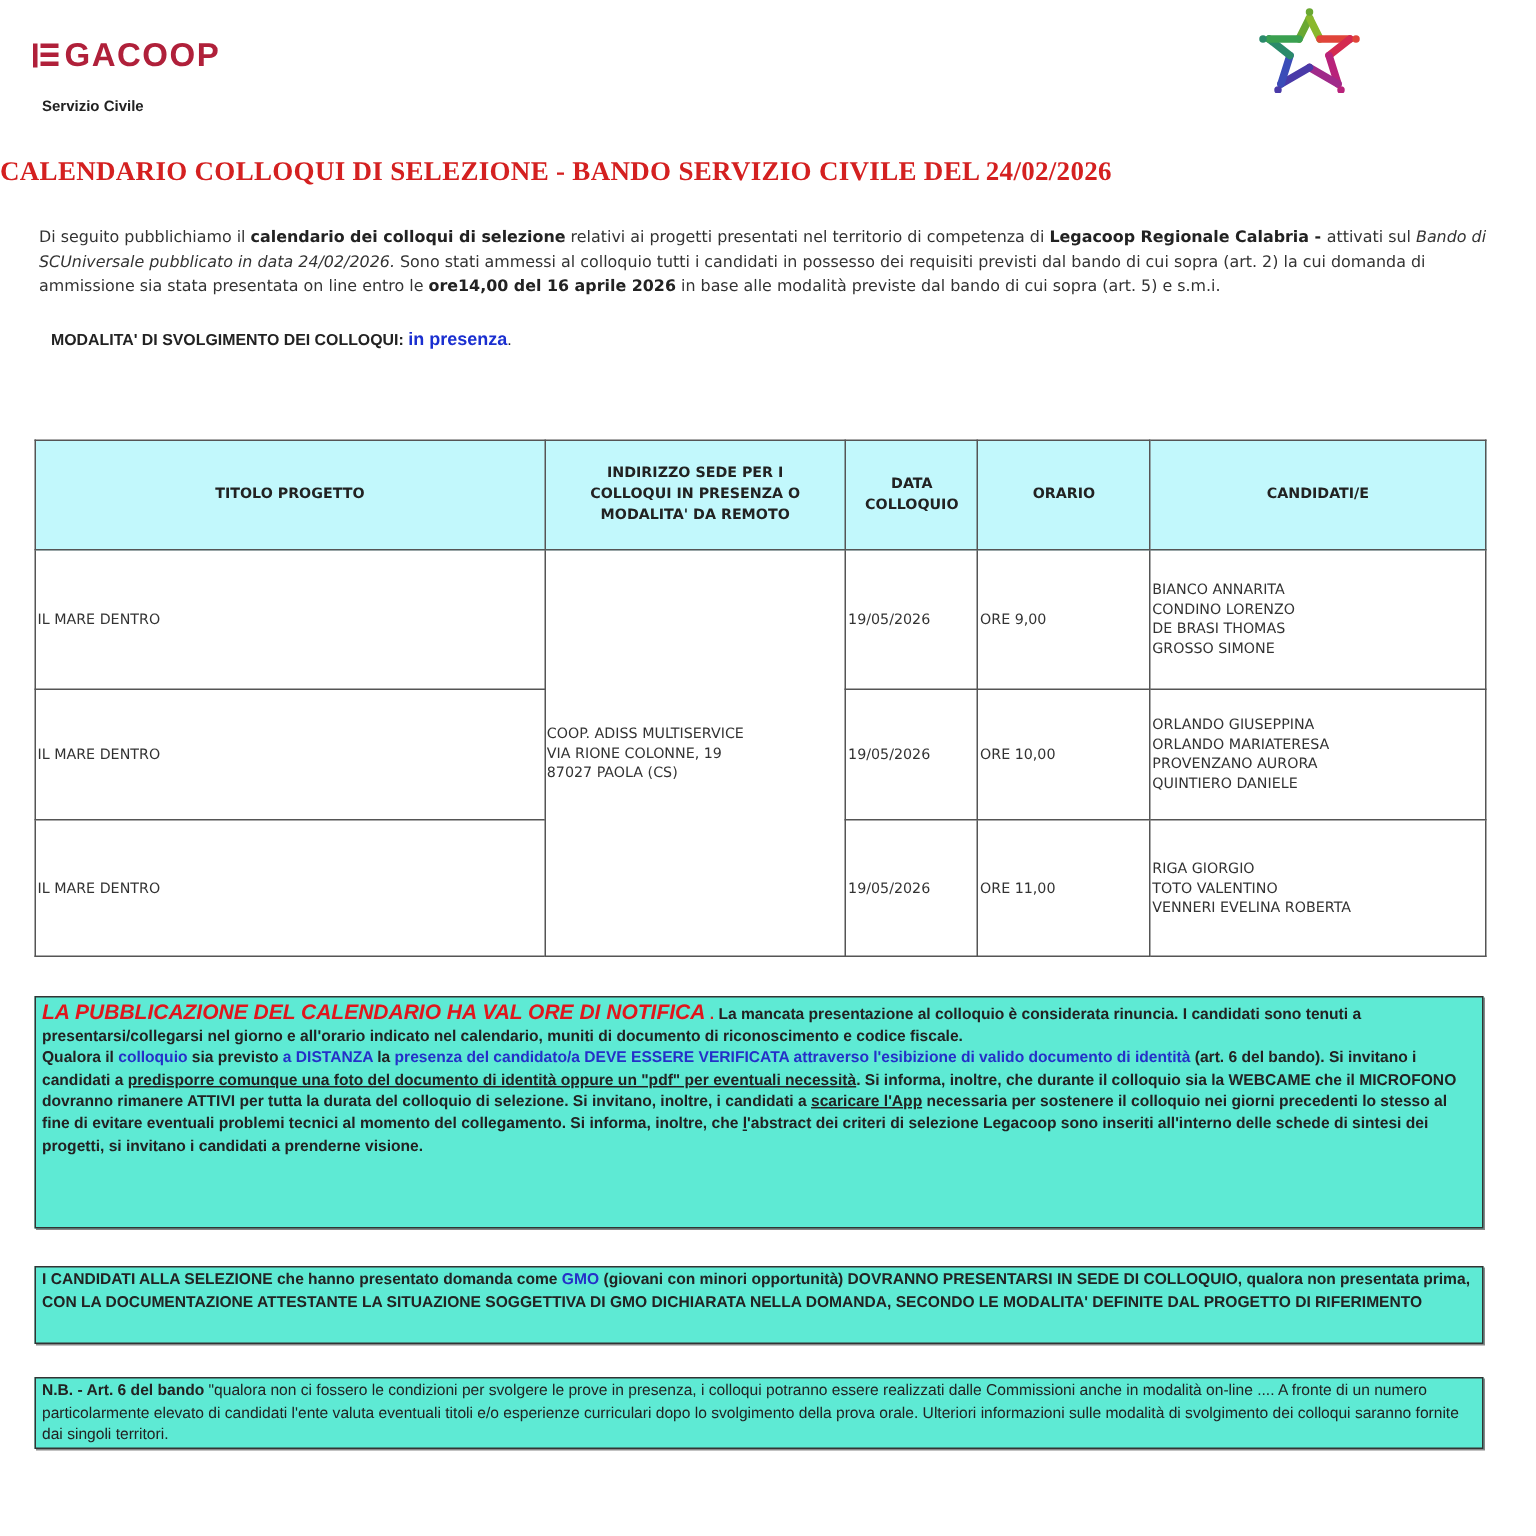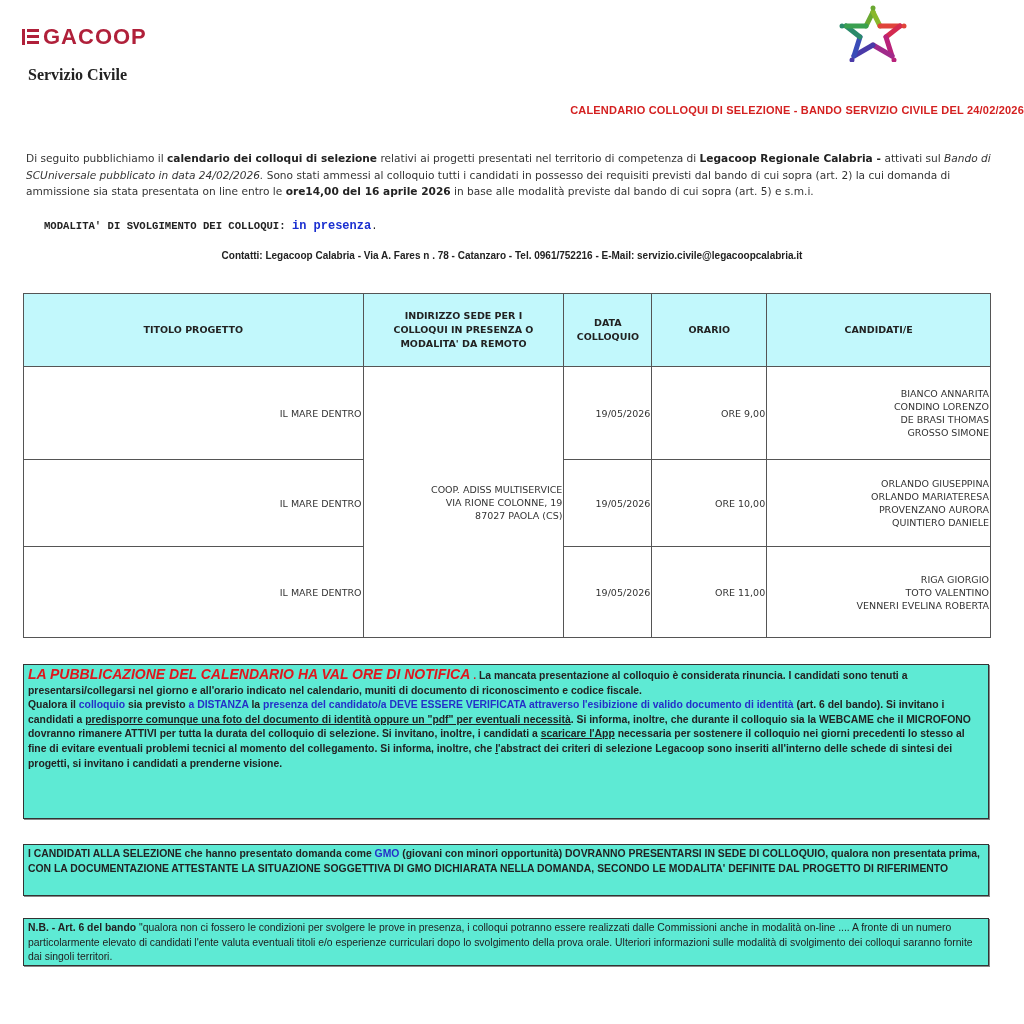--- a/index.html
+++ b/index.html
@@ -1,31 +1,31 @@
 <!DOCTYPE html>
 <html><head>
 <meta charset="utf-8">
 <style>
   html, body { margin:0; padding:0; background:#ffffff; }
   body { width:1024px; height:1024px; position:relative; overflow:hidden; font-family:"Liberation Sans", sans-serif; color:#222; }
   .abs { position:absolute; }
   #logo { left:22px; top:24px; font-family:"Liberation Sans", sans-serif; font-weight:bold; font-size:22px; color:#b0203a; letter-spacing:1px; }
   #logo .e-mark { display:inline-block; position:relative; width:14px; height:16px; margin-right:2px; vertical-align:-1px; }
   #logo .e-mark span { position:absolute; left:0; height:3px; background:#b0203a; }
-  #subtitle { left:28px; top:66px; font-size:16px; font-weight:bold; color:#222;font-family:Liberation Serif, serif; }
+  #subtitle { left:28px; top:66px; font-size:10px; font-weight:bold; color:#222; }
   #emblem { left:838px; top:4px; width:70px; height:58px; }
-  #title { left:0; width:1024px; top:104px; text-align:right; font-family:Liberation Sans, sans-serif; font-weight:bold; font-size:11px; color:#d42020; letter-spacing:0.2px; }
+  #title { left:0; width:1024px; top:104px; text-align:left; font-family:Liberation Serif, serif; font-weight:bold; font-size:18px; color:#d42020; letter-spacing:0.2px; }
   #intro { left:26px; top:150px; width:970px; font-family:"DejaVu Sans", sans-serif; font-size:10.6px; line-height:16.5px; color:#333; }
   #intro b { color:#222; }
-  #mode { left:44px; top:219px; font-family:Liberation Mono, monospace; font-size:10.6px; font-weight:bold; color:#222; }
+  #mode { left:34px; top:219px; font-family:Liberation Sans, sans-serif; font-size:10.6px; font-weight:bold; color:#222; }
   #mode .val { color:#1a2fd0; font-size:12px; }
   #contacts { left:0; width:1024px; top:249px; text-align:center; font-size:10px; font-weight:bold; color:#222; line-height:14px; }
   table#schedule { position:absolute; left:23px; top:293px; width:968px; border-collapse:collapse; font-family:"DejaVu Sans", sans-serif; font-size:9.5px; color:#333; }
   #schedule th { background:#c2f8fc; border:1.5px solid #555; font-weight:bold; font-size:9.5px; height:70px; text-align:center; vertical-align:middle; line-height:14px; color:#222; }
-  #schedule td { border:1.5px solid #555; text-align:right; vertical-align:middle; line-height:13px; }
+  #schedule td { border:1.5px solid #555; text-align:left; vertical-align:middle; line-height:13px; }
   .box { position:absolute; left:23px; width:966px; background:#5eead4; border:1.5px solid #333; box-shadow:1px 1px 0 #888; font-size:10.4px; line-height:14.6px; font-weight:bold; color:#222; box-sizing:border-box; padding:2px 4px; }
   #notice { top:664px; height:155px; }
   #notice .red { color:#e0161c; font-style:italic; font-size:14px; }
   .blue { color:#2430c8; }
   .u { text-decoration:underline; }
   #gmo { top:844px; height:52px; }
   #nb { top:918px; height:48px; font-weight:normal; }
   #nb b { font-weight:bold; }
 </style>
 </head>
@@ -60,21 +60,20 @@
 
 <div id="intro" class="abs">
   <span>Di seguito pubblichiamo il </span><b>calendario dei colloqui di selezione</b><span> relativi ai progetti  presentati nel territorio di competenza di </span><b>Legacoop Regionale Calabria - </b><span> attivati sul </span><i>Bando di SCUniversale  pubblicato in data 24/02/2026.</i><span>  Sono stati ammessi al colloquio tutti i candidati in possesso dei requisiti previsti dal bando di cui sopra (art. 2) la cui domanda di ammissione sia stata presentata on line entro le </span><b>ore14,00 del 16 aprile 2026</b><span> in base alle modalità previste dal bando di cui sopra (art. 5) e s.m.i.</span>
 </div>
 
 <div id="mode" class="abs">
   <span>MODALITA' DI SVOLGIMENTO DEI COLLOQUI: </span><span class="val">in presenza</span><span style="font-weight:normal">.</span>
 </div>
 
 <div id="contacts" class="abs">
-  <div>Contatti: Legacoop Calabria - Via A. Fares n . 78 - Catanzaro - Tel. 0961/752216 - E-Mail: servizio.civile@legacoopcalabria.it</div>
 </div>
 
 <table id="schedule">
   <colgroup>
     <col style="width:340px">
       <col style="width:201px">
       <col style="width:88px">
       <col style="width:115px">
       <col style="width:224px">
   </colgroup>

